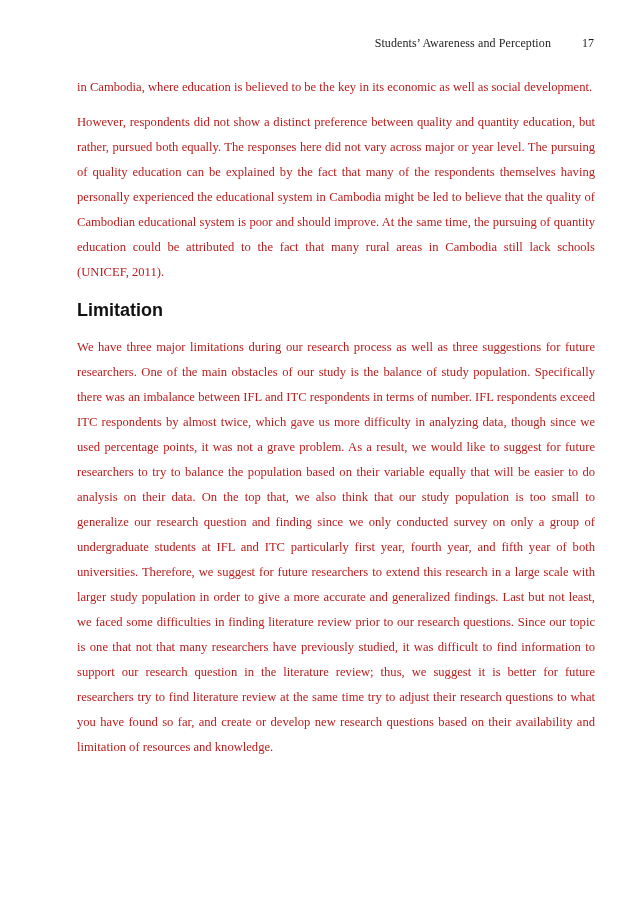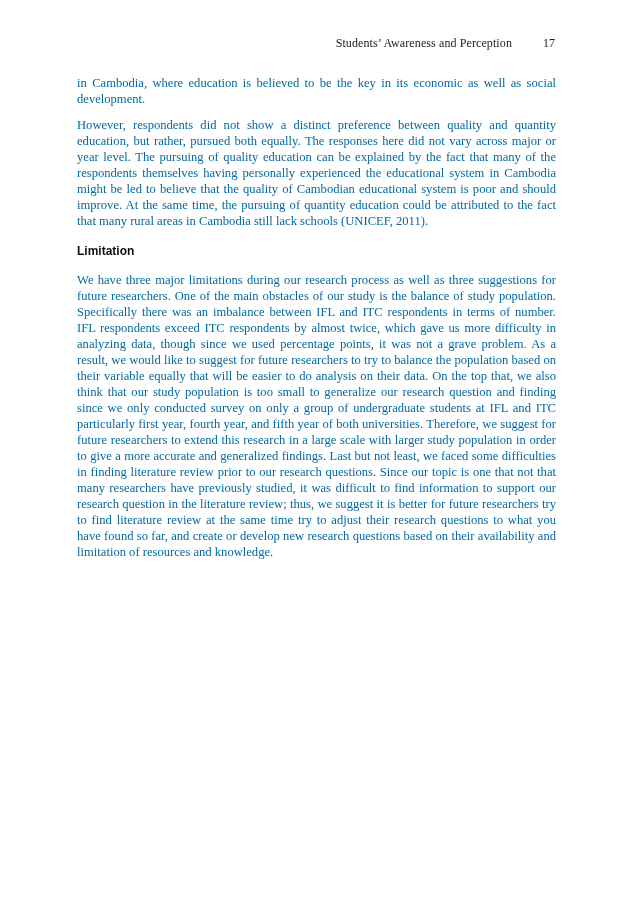--- a/index.html
+++ b/index.html
@@ -11,48 +11,48 @@
   body {
     width: 638px;
     height: 903px;
     font-family: "Liberation Serif", serif;
     color: #1c1c1c;
     overflow: hidden;
   }
   .page {
     width: 638px;
     height: 903px;
-    padding: 36px 82px 0 77px;
+    padding: 36px 43px 0 77px;
     background: #ffffff;
   }
   .page-header {
     display: flex;
     justify-content: flex-end;
     align-items: baseline;
     gap: 30px;
     font-size: 12px;
     margin-bottom: 24px;
   }
   .running-head {
     letter-spacing: 0.1px;
   }
   .page-number {
     min-width: 14px;
     text-align: center;
   }
   .body-par {
     font-size: 12.6px;
-    line-height: 16px;
+    line-height: 25px;
     text-align: justify;
     margin: 0 0 10px 0;
-    color: #0369a1;
+    color: #b91c1c;
   }
   .section-heading {
     font-family: "Liberation Sans", sans-serif;
-    font-size: 12px;
+    font-size: 18px;
     font-weight: bold;
     color: #111;
     margin: 15px 0 14px 0;
   }
 </style>
 </head>
 <body>
 
 <div class="page">
 

